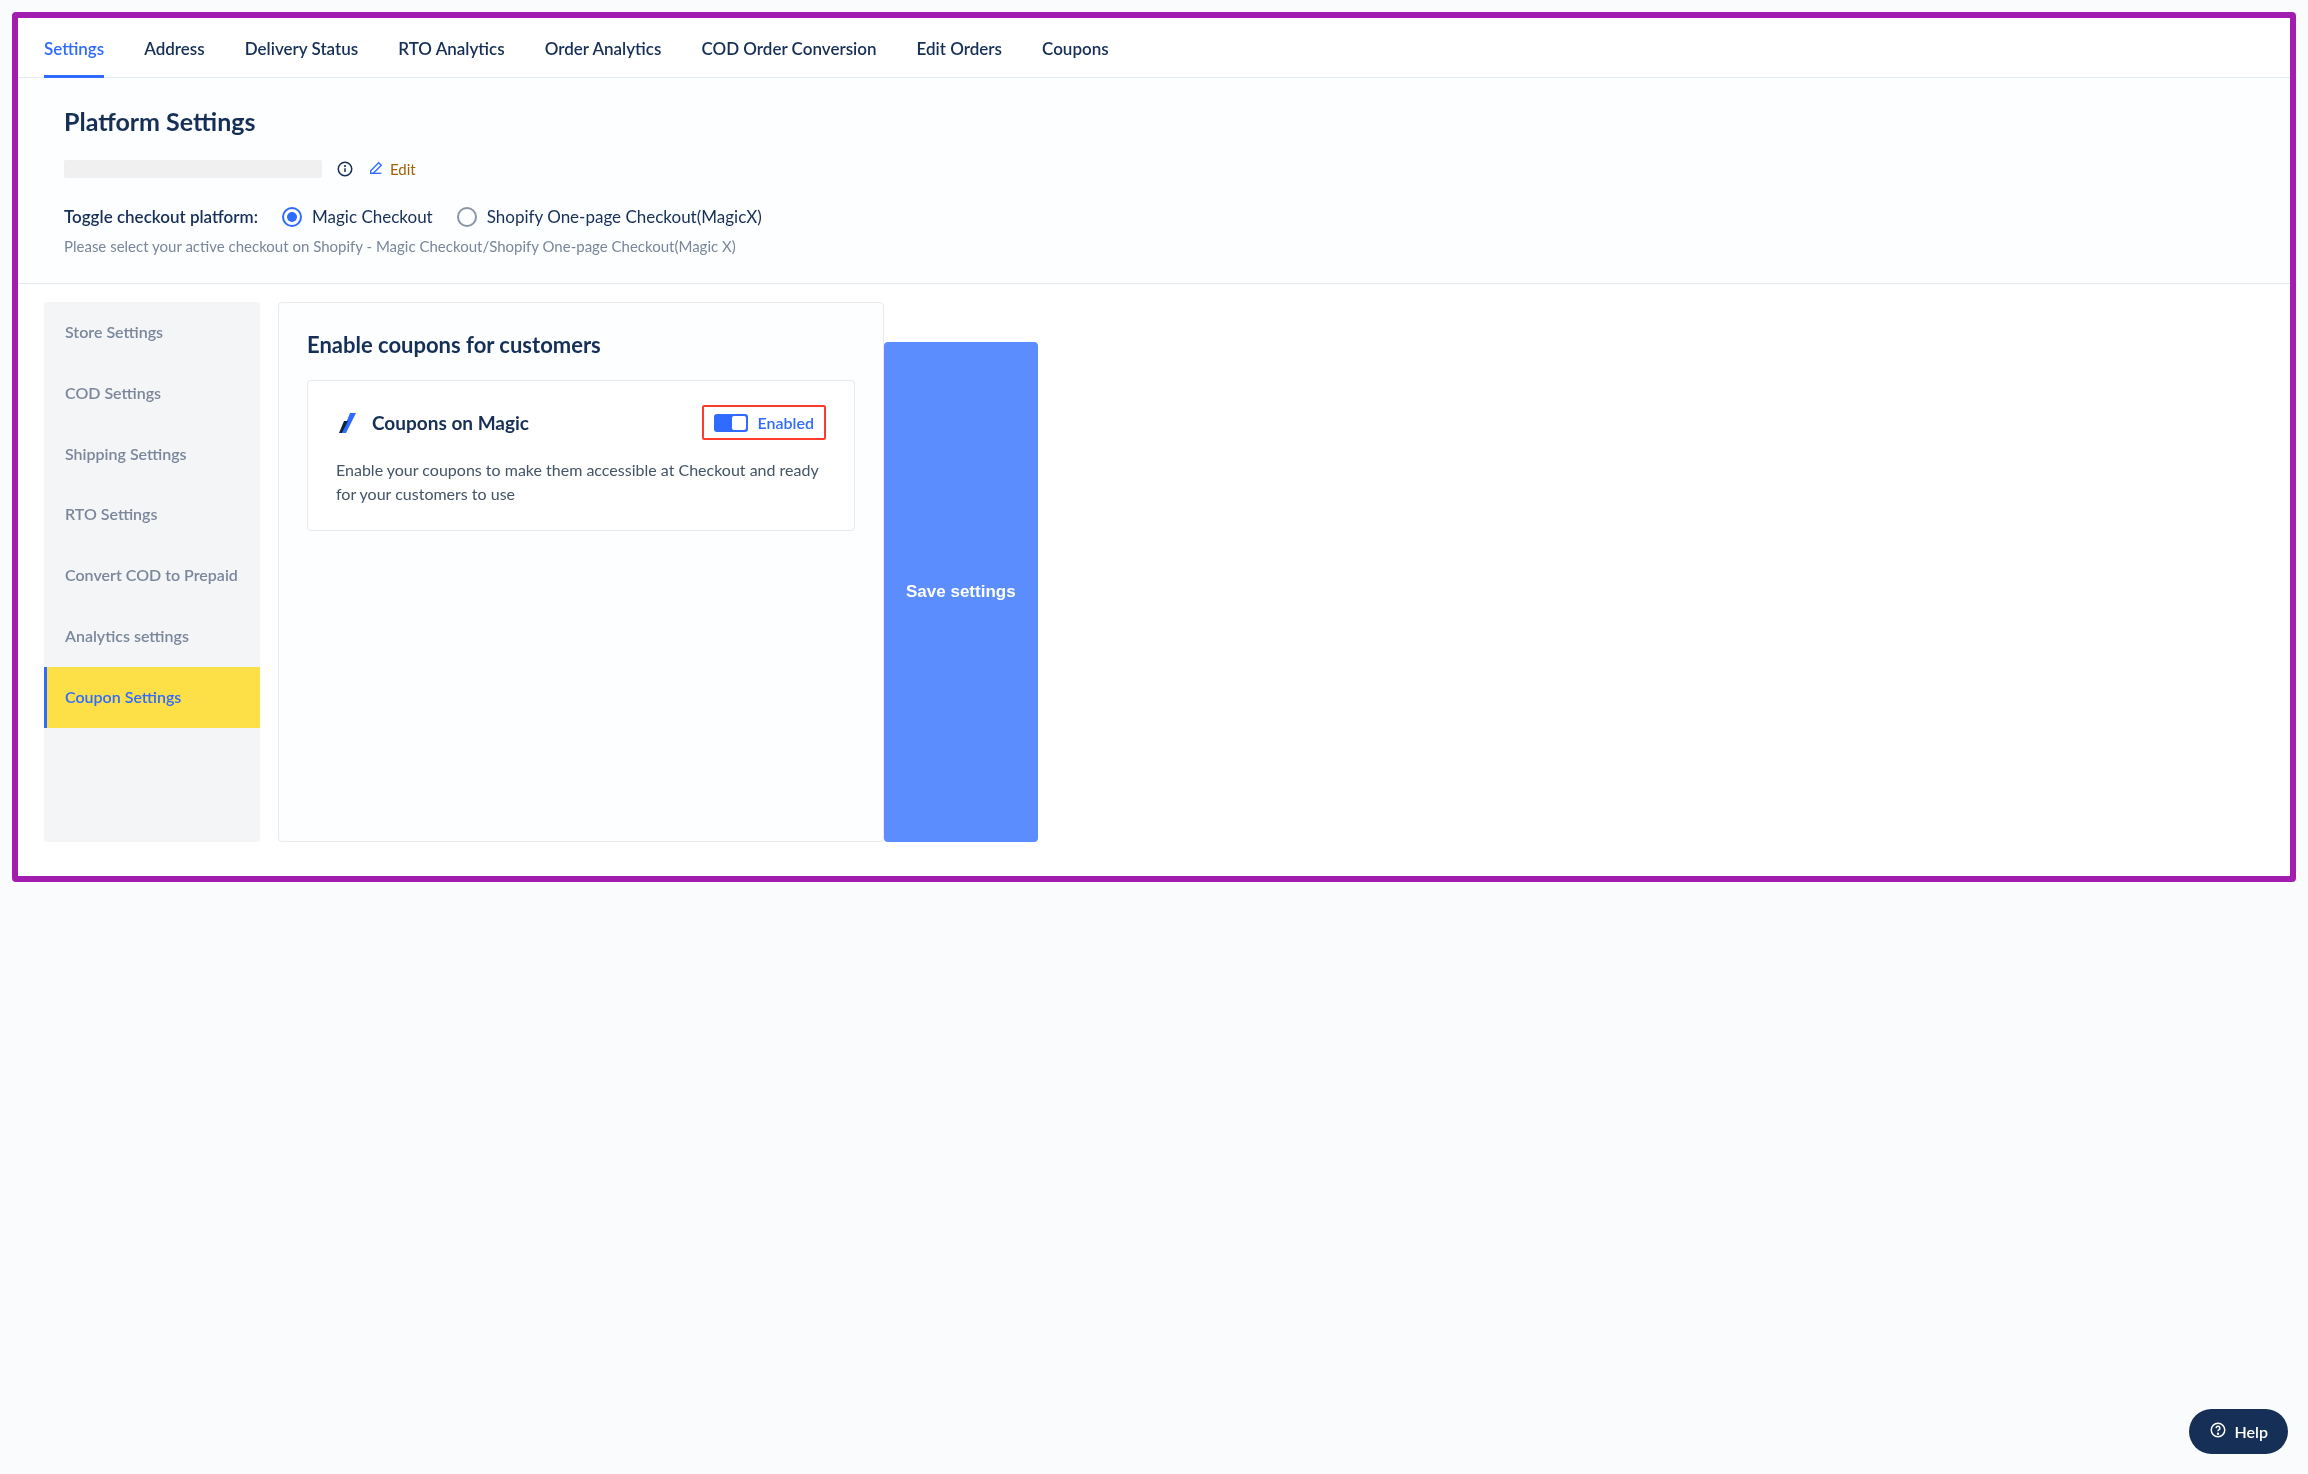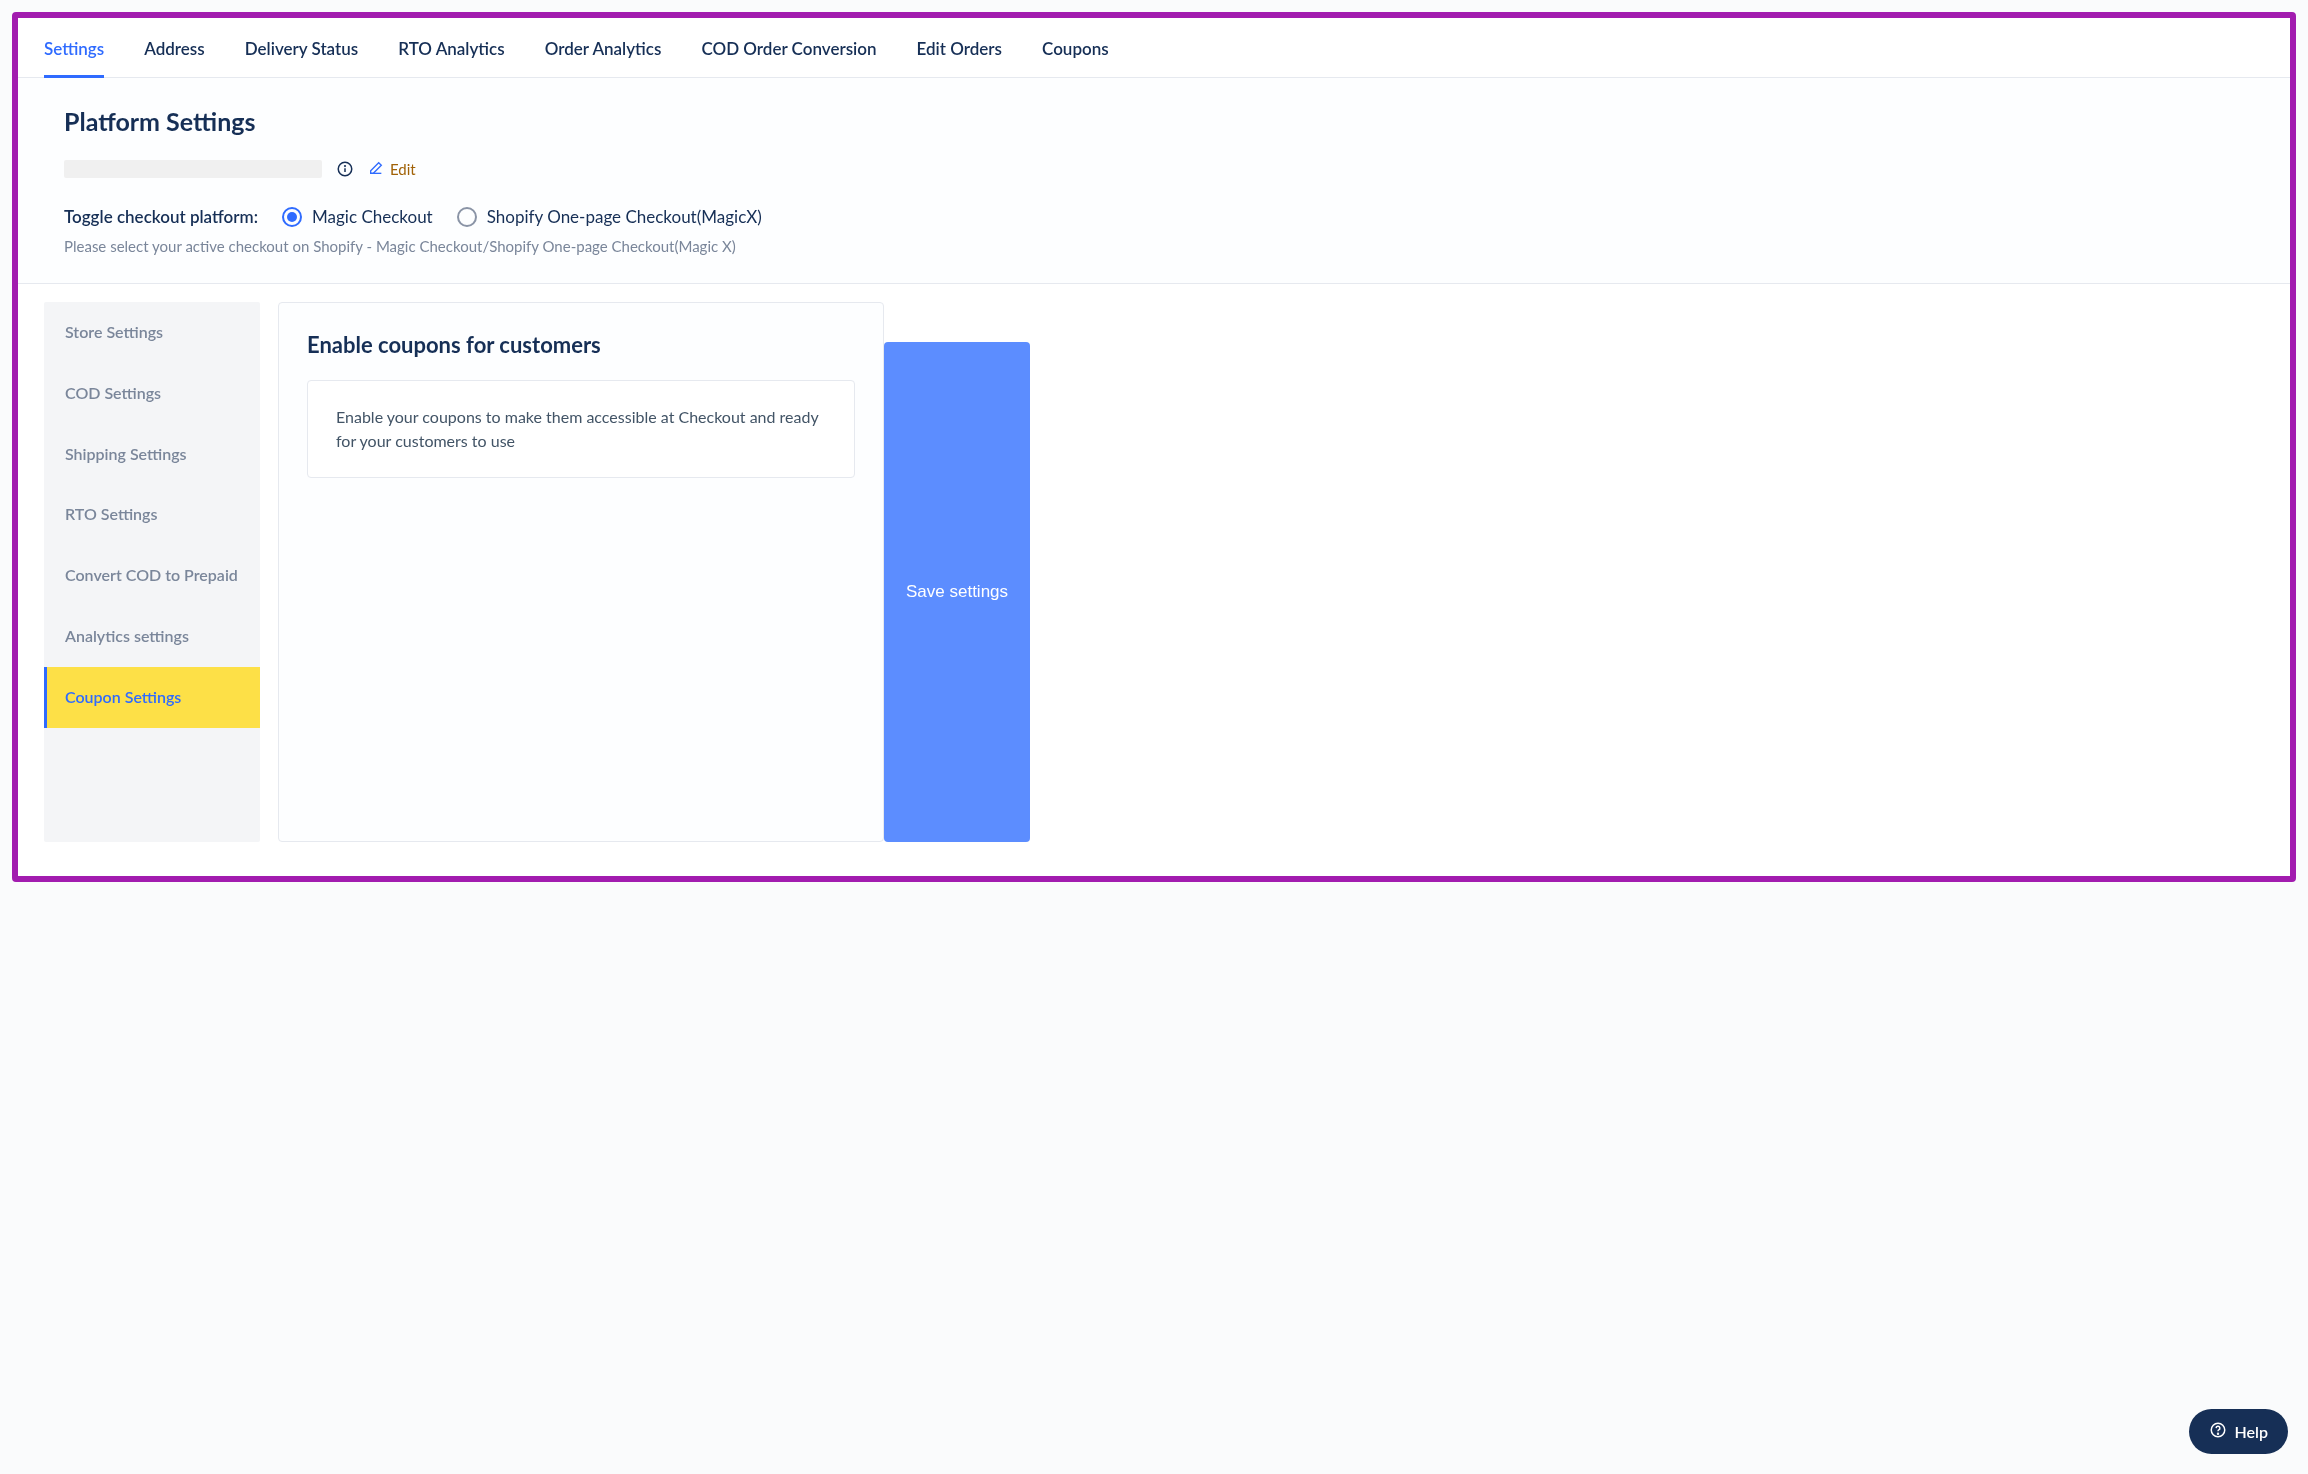--- a/index.html
+++ b/index.html
@@ -211,21 +211,21 @@
     margin-top: 40px;
   }
   .save-btn {
     background: #5C8DFF;
     color: #fff;
     border: none;
     padding: 12px 22px;
     font-size: 17px;
     border-radius: 4px;
     cursor: pointer;
-    font-weight:400;
+    font-weight:700;
   }
   
   .help-fab {
     position: fixed;
     right: 20px;
     bottom: 20px;
     background: #162F56;
     color: #fff;
     border-radius: 999px;
     padding: 12px 20px;
@@ -298,20 +298,33 @@
         <div class="side-item">Convert COD to Prepaid</div>
         <div class="side-item">Analytics settings</div>
         <div class="side-item active">Coupon Settings</div>
       </div>
 
       <div class="content">
         <div class="panel">
           <div class="panel-title">Enable coupons for customers</div>
 
           <div class="feature-card">
+            <div class="feature-header">
+              <span class="feature-icon">
+                <svg viewBox="0 0 24 24" width="24" height="24">
+                  <path d="M6 22 L14 2 L20 2 L10 22 Z" fill="#2F6BFF"></path>
+                  <path d="M3 22 L8 10 L12 10 L6 22 Z" fill="#0a2540"></path>
+                </svg>
+              </span>
+              <span class="feature-title">Coupons on Magic</span>
+              <div class="toggle-wrap">
+                <div class="switch"></div>
+                <span class="toggle-text">Enabled</span>
+              </div>
+            </div>
             <div class="feature-desc">Enable your coupons to make them accessible at Checkout and ready for your customers to use</div>
           </div>
         </div>
 
         <div class="save-row">
           <button class="save-btn">Save settings</button>
         </div>
       </div>
     </div>
 

